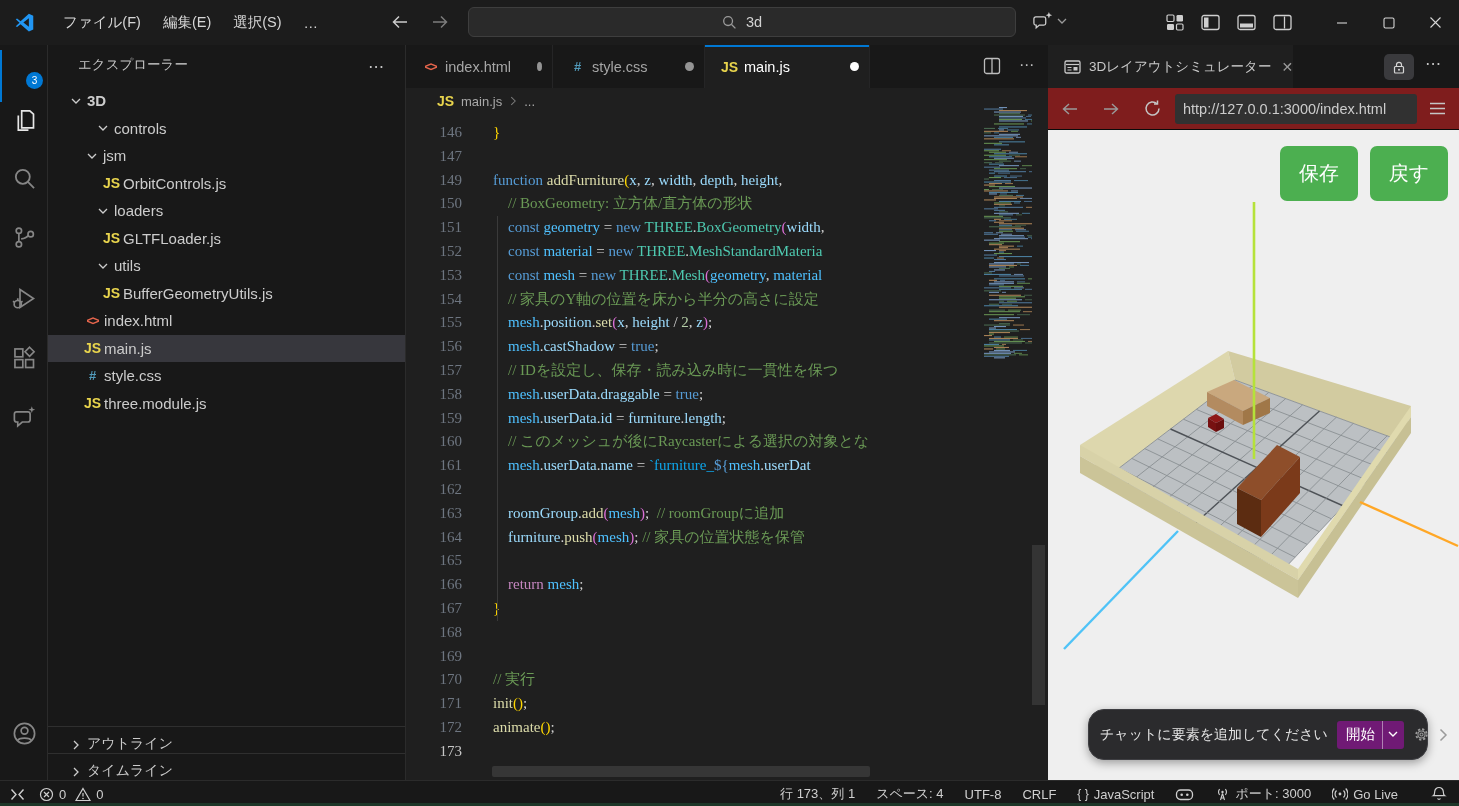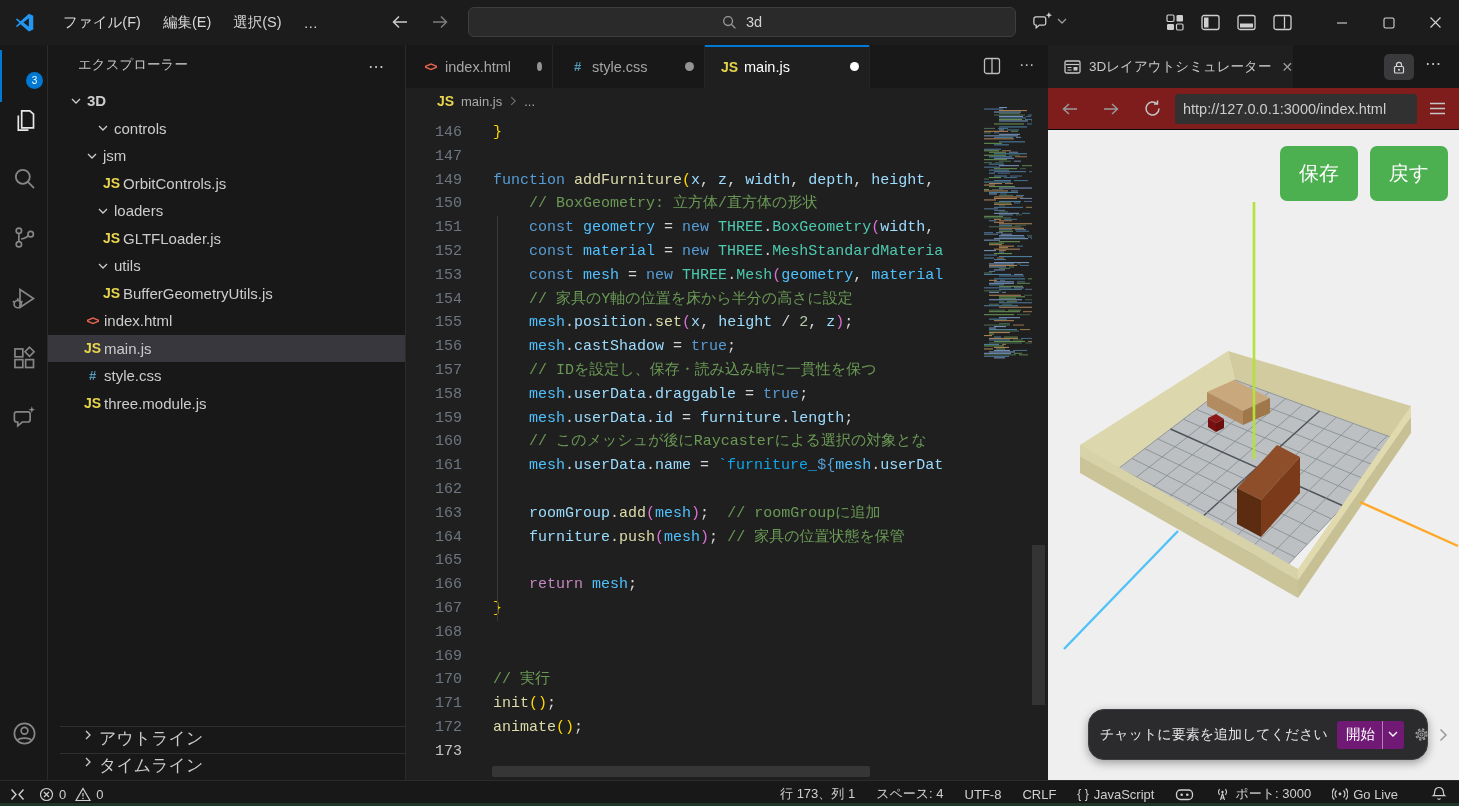--- a/index.html
+++ b/index.html
@@ -28,37 +28,37 @@
 #sbtitle{margin-left:30px;font-size:13.5px;color:#c5c5c5}
 #sbdots{position:absolute;right:20px;top:12px;color:#c5c5c5;font-size:16px;letter-spacing:1px}
 #tree{position:absolute;left:0;top:42px;width:100%}
 .trow{height:27.5px;display:flex;align-items:center;font-size:15px;color:#cccccc;cursor:pointer}
 .trow.sel{background:#37373d}
 .tchev{width:16px;height:16px;margin-right:3px;flex:none}
 .fi{width:17px;margin-right:3px;flex:none;text-align:center;font-weight:bold}
 .fi-js{color:#e8d44d;font-size:14px}
 .fi-html{color:#e8664d;font-size:12px;letter-spacing:-1px}
 .fi-css{color:#519aba;font-size:13px}
-.sbsection{position:absolute;left:12px;width:100%;height:27px;border-top:1px solid #2f2f2f;display:flex;align-items:flex-start;font-size:17px;color:#cccccc}
+.sbsection{position:absolute;left:0;width:100%;height:27px;border-top:1px solid #2f2f2f;display:flex;align-items:flex-end;font-size:14px;color:#cccccc}
 .sbsection .tchev{margin-left:20px}
 
 #editorarea{position:absolute;left:406px;top:45px;width:642px;height:735px;background:#1f1f1f}
 #tabstrip{position:absolute;left:0;top:0;width:642px;height:43px;background:#181818;display:flex}
 .tab{height:43px;display:flex;align-items:center;padding:0 10px 0 16px;font-size:14.5px;color:#a6a6a6;background:#181818;border-right:1px solid #252526;position:relative}
 .tab .fi{margin-right:6px}
 .tab.active{background:#1f1f1f;color:#fff}
 .tab.active:before{content:"";position:absolute;left:0;top:0;width:100%;height:2px;background:#0078d4}
 .tabdot{width:9px;height:9px;border-radius:50%;background:#949494;margin-left:auto}
 .tab .lbl{margin-right:26px}
 .tab.active .tabdot{background:#fff}
 #tsicons{position:absolute;right:14px;top:12px;display:flex;gap:18px}
 #breadcrumb{position:absolute;left:0;top:43px;width:642px;height:26px;display:flex;align-items:center;font-size:13px;color:#a9a9a9;background:#1f1f1f}
 #breadcrumb .fi{margin-left:31px}
 #code{position:absolute;left:0;top:76px;width:642px}
-.cl-row{height:23.8px;display:flex;font-family:Liberation Mono, monospace;font-size:15px;line-height:23.8px;white-space:pre}
+.cl-row{height:23.8px;display:flex;font-family:Liberation Serif, serif;font-size:15px;line-height:23.8px;white-space:pre}
 .cl-num{width:56px;text-align:right;color:#6e7681;flex:none}
 .cl-code{margin-left:31px;overflow:hidden;width:500px}
 .cl-row.cur .cl-num{color:#c6c6c6}
 .tok-cm{color:#6a9955}.tok-kw{color:#569cd6}.tok-ctl{color:#c586c0}.tok-fn{color:#dcdcaa}.tok-v{color:#9cdcfe}.tok-vc{color:#4fc1ff}.tok-cl{color:#4ec9b0}.tok-n{color:#b5cea8}.tok-s{color:#0ea5e9}.tok-pl{color:#d4d4d4}.tok-p0{color:#ffd700}.tok-p1{color:#da70d6}
 #indentguide{position:absolute;left:91px;top:171px;width:1px;height:405px;background:#3a3a3a}
 #minimapwrap{position:absolute;left:574px;top:43px;width:68px;height:692px;background:#1f1f1f}
 #mmsvg{position:absolute;left:2px;top:19px}
 #vscroll{position:absolute;left:52px;top:457px;width:13px;height:160px;background:#464646;opacity:.55}
 #hscroll{position:absolute;left:86px;top:721px;width:378px;height:11px;background:#464646;opacity:.6;border-radius:2px}
 

